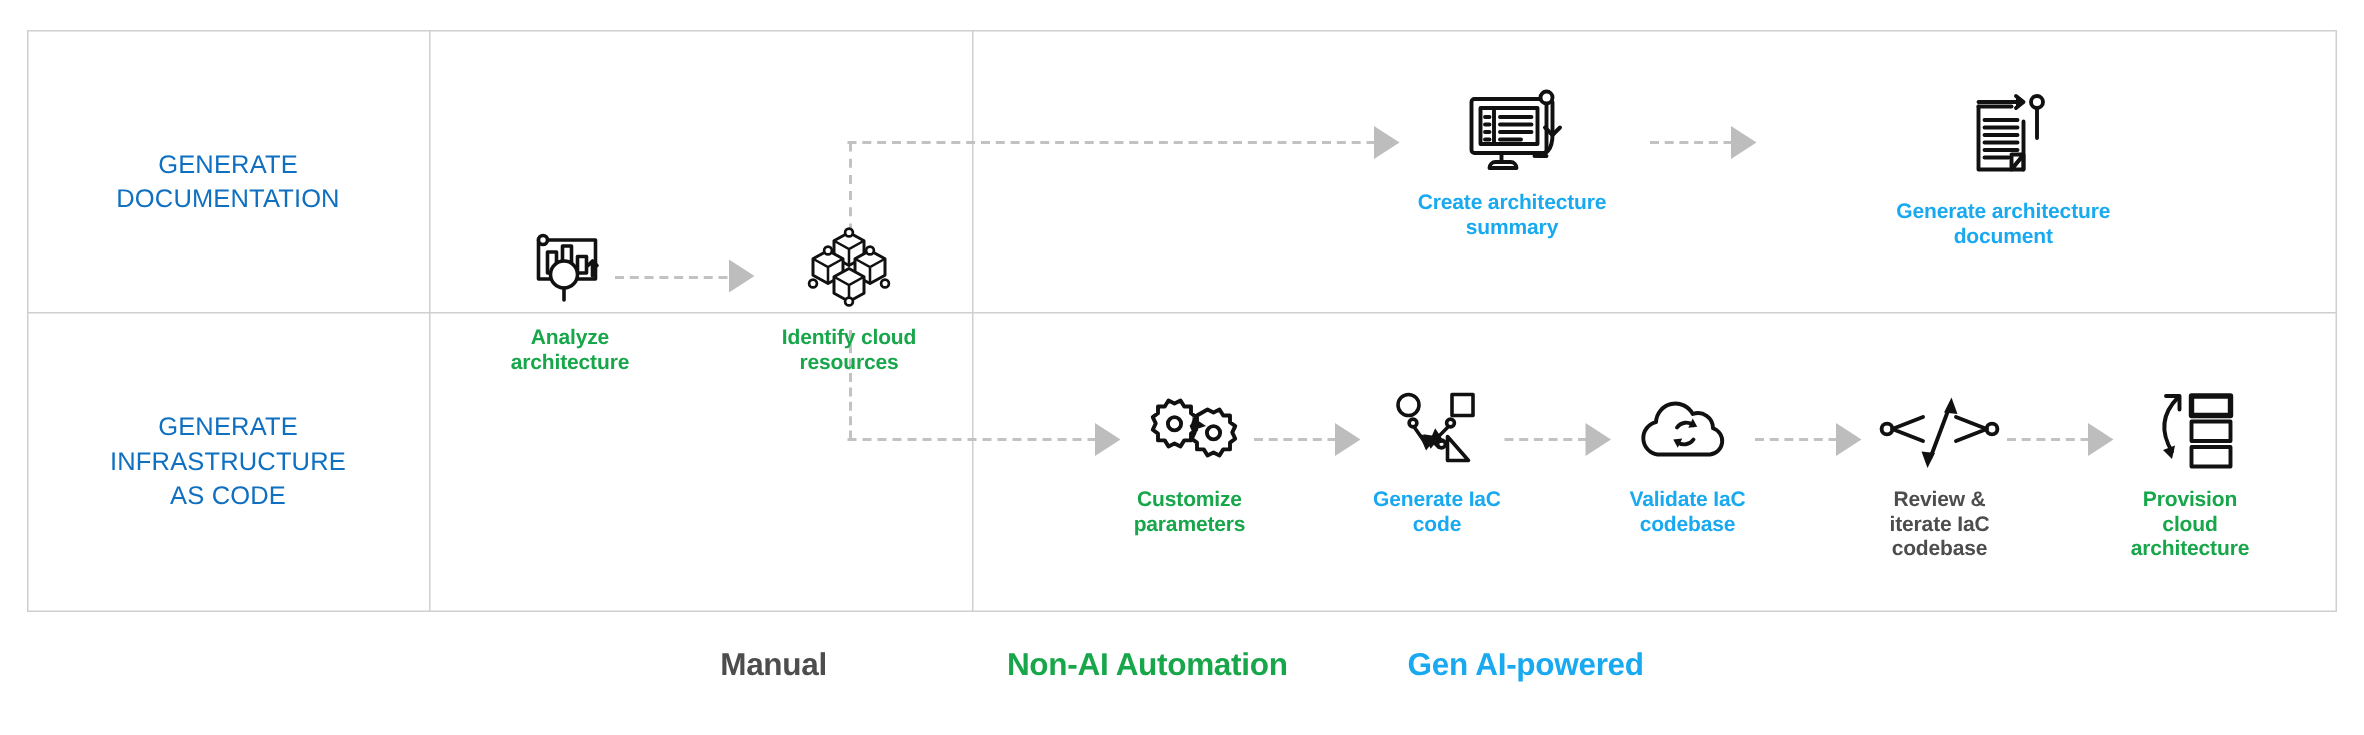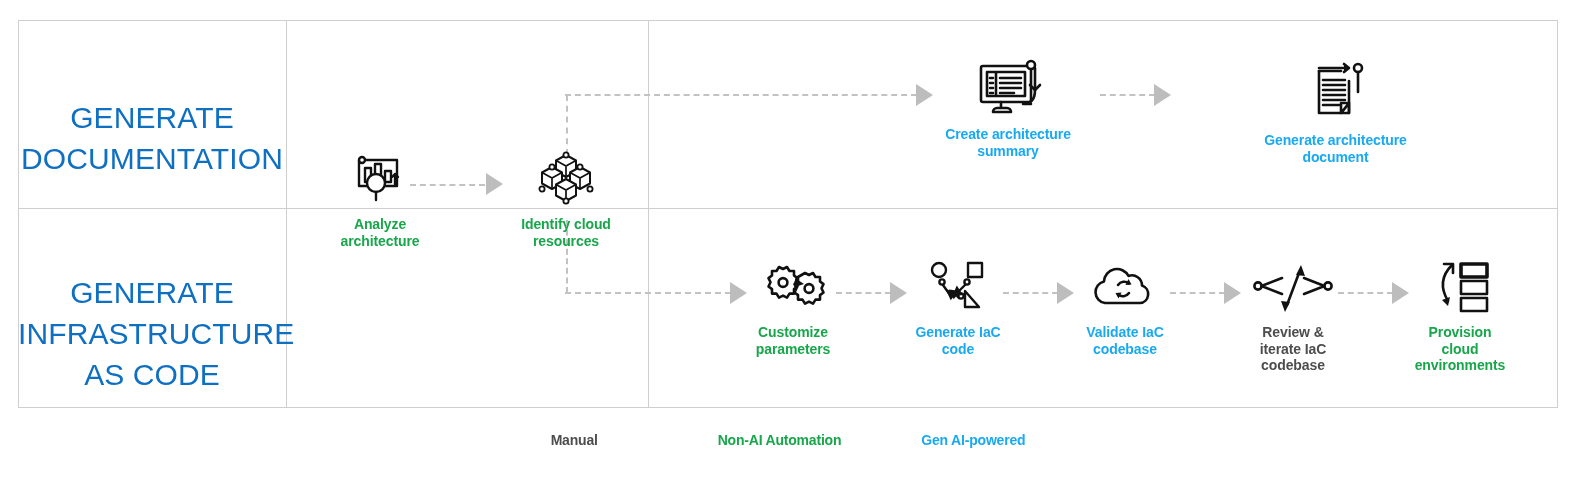--- a/index.html
+++ b/index.html
@@ -31,21 +31,21 @@
   .grid-line.h { left: 0; width: 100%; height: 1px; }
   .grid-line.v { top: 0; height: 100%; width: 1px; }
 
   
   .row-label {
     position: absolute;
     left: 0;
     width: 268px;
     text-align: center;
     color: #0f6fc0;
-    font-size: 30px;
+    font-size: 17px;
     font-weight: 400;
     line-height: 1.36;
     letter-spacing: 0.1px;
   }
   #row-label-doc  { top: 78px; }
   #row-label-iac  { top: 253px; }
 
   
   .node {
     position: absolute;
@@ -89,21 +89,21 @@
   
   #legend {
     position: absolute;
     left: 0;
     top: 432px;
     width: 1576px;
     display: flex;
     justify-content: center;
     align-items: baseline;
     gap: 80px;
-    font-size: 14px;
+    font-size: 21px;
     font-weight: bold;
     letter-spacing: -0.2px;
   }
 </style>
 </head>
 <body>
 
 <div id="diagram">
 
   <div class="grid-line h" style="top:0;"></div>
@@ -319,21 +319,21 @@
           <path d="M16 4 h9 v9"></path>
           <rect x="33" y="4" width="26" height="13" stroke-width="3.6"></rect>
           <rect x="33" y="21" width="26" height="13"></rect>
           <rect x="33" y="38" width="26" height="13"></rect>
         </g>
         <path d="M20 46 l2 -9 l-8 3 Z" fill="#111"></path>
       </svg>
     </div>
     <div class="node-label c-nonai" style="white-space:pre-line;">Provision
 cloud
-environments</div>
+architecture</div>
   </div>
 
 </div>
 
 <div id="legend">
   <span style="color:#4d4d4d;">Manual</span>
   <span style="color:#17a64a;margin-left:40px;">Non-AI Automation</span>
   <span style="color:#18a9f0;text-align:center;">Gen AI-powered</span>
 </div>
 

